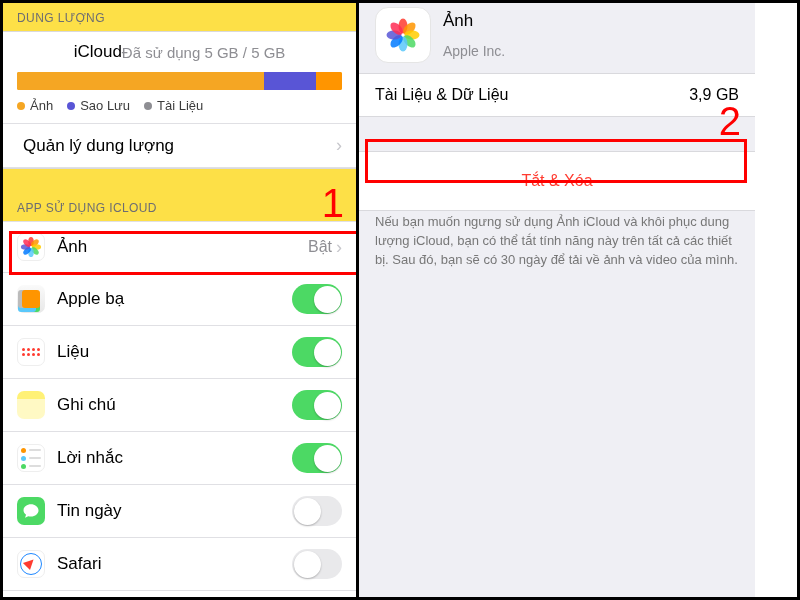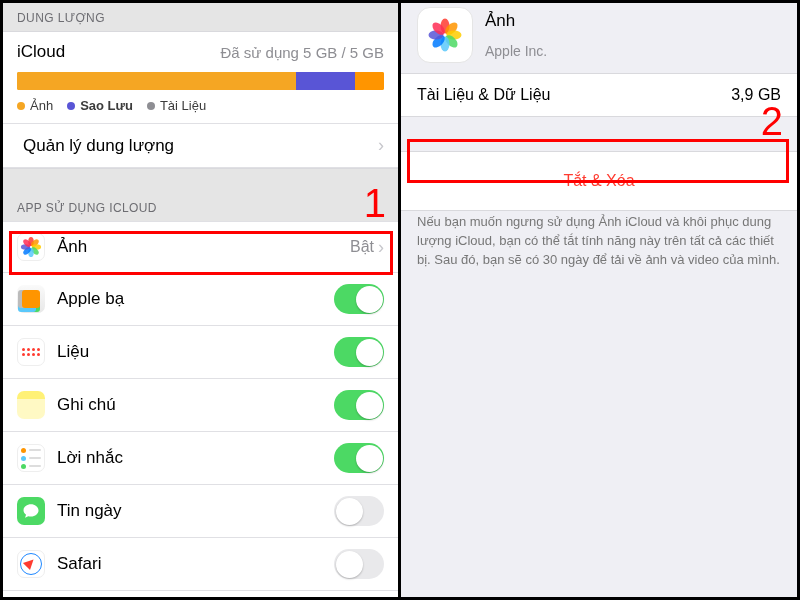--- a/index.html
+++ b/index.html
@@ -16,38 +16,38 @@
     border: 3px solid #000;
     display: flex;
     position: relative;
     background: #fff;
   }
   .panel {
     height: 100%;
     overflow: hidden;
     position: relative;
   }
-  .panel-left { width: 398px; border-right: 3px solid #000; background:#e5e5e5; }
+  .panel-left { width: 356px; border-right: 3px solid #000; background:#fde047; }
   .panel-right { width: 396px; background:#efeff4; }
 
   
   .section-header {
     font-size: 12px;
     letter-spacing: 0.4px;
     color: #6d6d72;
     padding: 8px 14px 6px;
     text-transform: uppercase;
   }
   .storage-block {
     background: #fff;
     border-top: 1px solid #d9d9dd;
     border-bottom: 1px solid #d9d9dd;
   }
   .storage-row {
-    display:flex; justify-content:space-between; align-items:center;
+    display:flex; justify-content:center; align-items:center;
     padding: 10px 14px 4px;
   }
   .storage-row .title { font-size:17px; color:#000; }
   .storage-row .usage { font-size:15px; color:#8e8e93; }
   .bar {
     height: 18px; margin: 6px 14px 8px;
     display:flex; border-radius:2px; overflow:hidden;
     background:#e9a400;
   }
   .bar .seg-photos { background:#f5a623; flex: 0 0 76%; }
@@ -168,21 +168,21 @@
         <div class="seg-backup"></div>
         <div class="seg-docs"></div>
       </div>
       <div class="legend">
         <span>
             <i class="dot p"></i>
             <b style="font-weight:400">Ảnh</b>
           </span>
         <span>
             <i class="dot b"></i>
-            <b style="font-weight:700">Sao Lưu</b>
+            <b style="font-weight:400">Sao Lưu</b>
           </span>
         <span>
             <i class="dot d"></i>
             <b style="font-weight:400">Tài Liệu</b>
           </span>
       </div>
       <div class="row" style="border-top:1px solid #e0e0e4;">
         <span class="label">Quản lý dung lượng</span>
         <span class="chev">›</span>
       </div>

